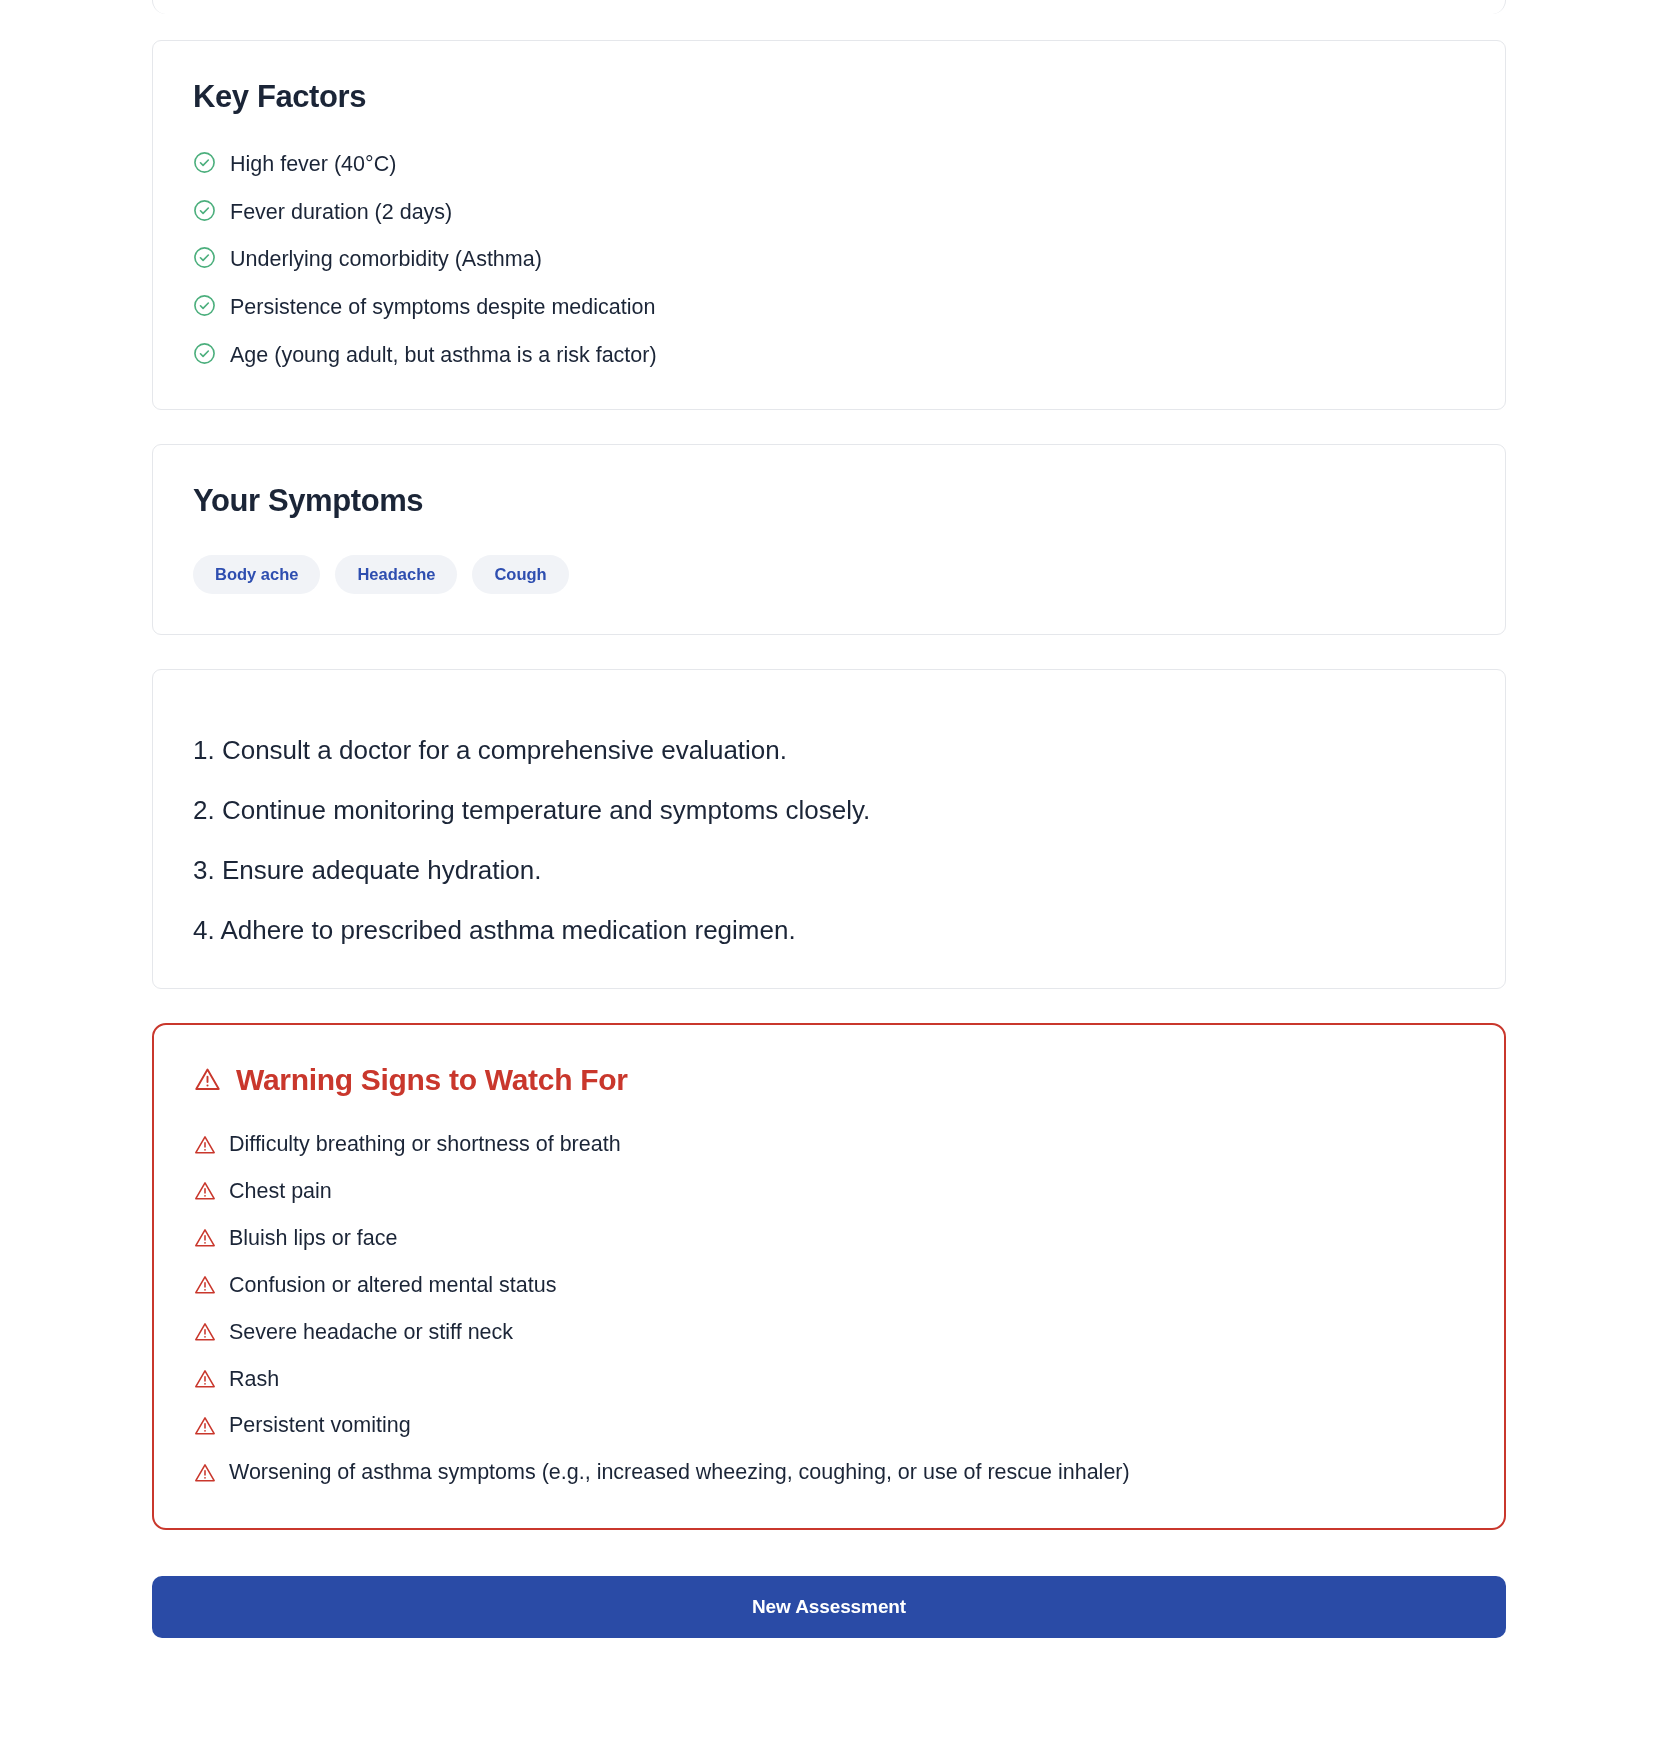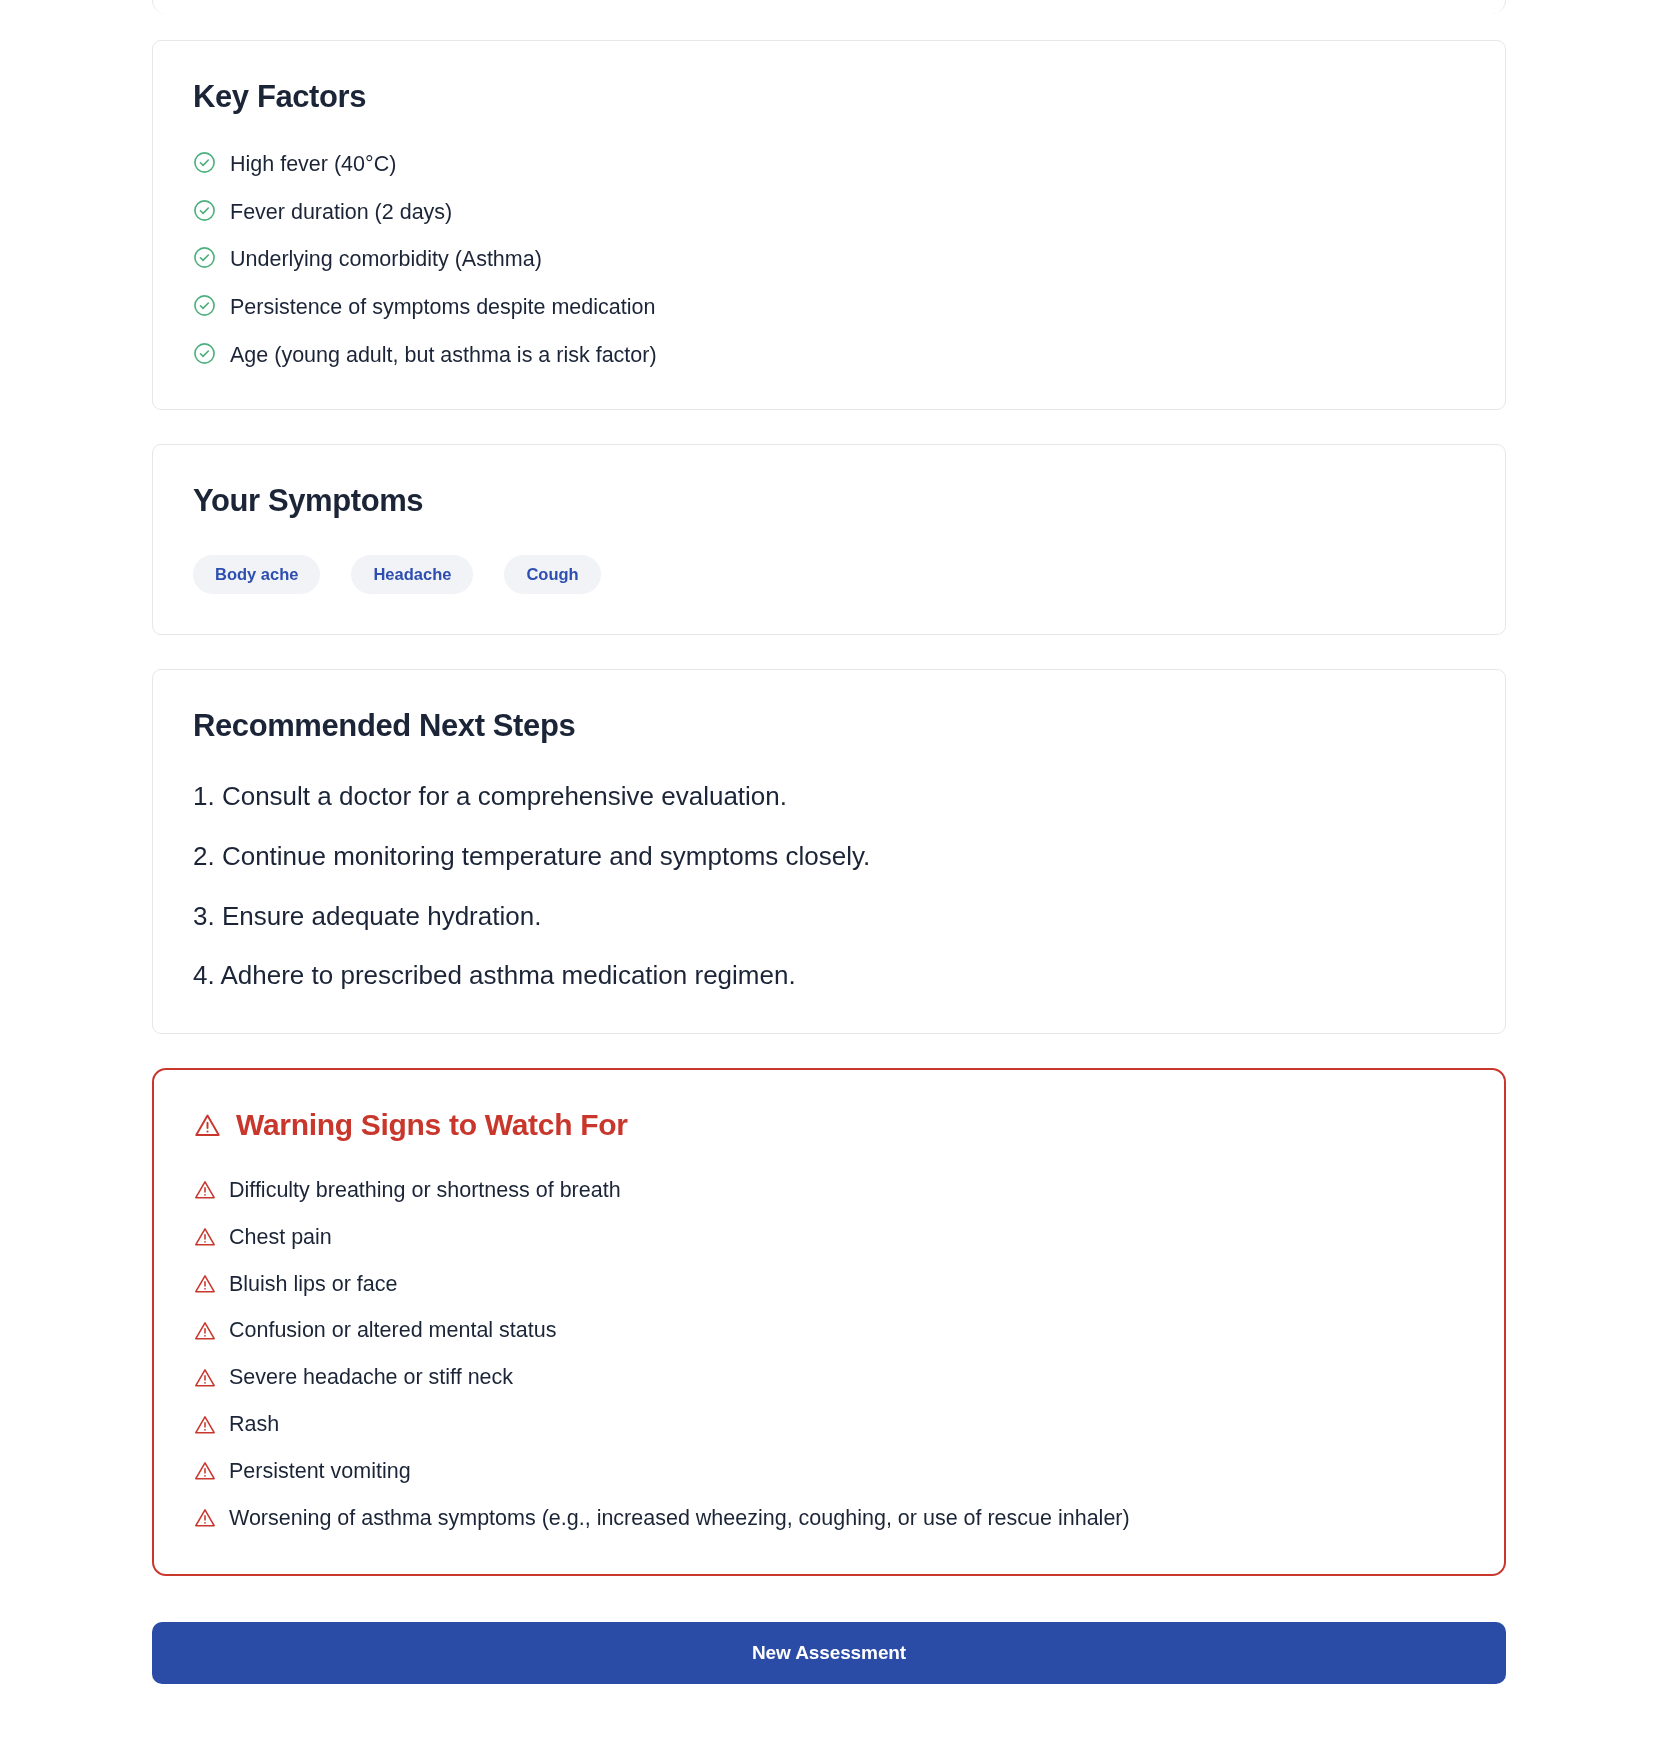--- a/index.html
+++ b/index.html
@@ -72,21 +72,21 @@
   .factor-text {
     font-size: 21.5px;
     color: #1b2537;
     line-height: 1.25;
   }
 
   
   .chip-row {
     display: flex;
     flex-wrap: wrap;
-    gap: 31px;
+    gap: 15px;
     margin-top: 4px;
   }
   .chip {
     background: #f1f3f7;
     color: #2e4eb0;
     font-size: 16.5px;
     font-weight: 700;
     border-radius: 999px;
     padding: 10px 22px;
     line-height: 1.2;
@@ -233,21 +233,20 @@
   <section class="card">
     <h2 class="card-title">Your Symptoms</h2>
     <div class="chip-row">
       <span class="chip">Body ache</span>
       <span class="chip">Headache</span>
       <span class="chip">Cough</span>
     </div>
   </section>
 
   <section class="card">
-    <h2 class="card-title">Recommended Next Steps</h2>
     <div>
       <p class="step-row">1. Consult a doctor for a comprehensive evaluation.</p>
       <p class="step-row">2. Continue monitoring temperature and symptoms closely.</p>
       <p class="step-row">3. Ensure adequate hydration.</p>
       <p class="step-row">4. Adhere to prescribed asthma medication regimen.</p>
     </div>
   </section>
 
   <section class="card-warning">
     <h2 class="warning-title">

